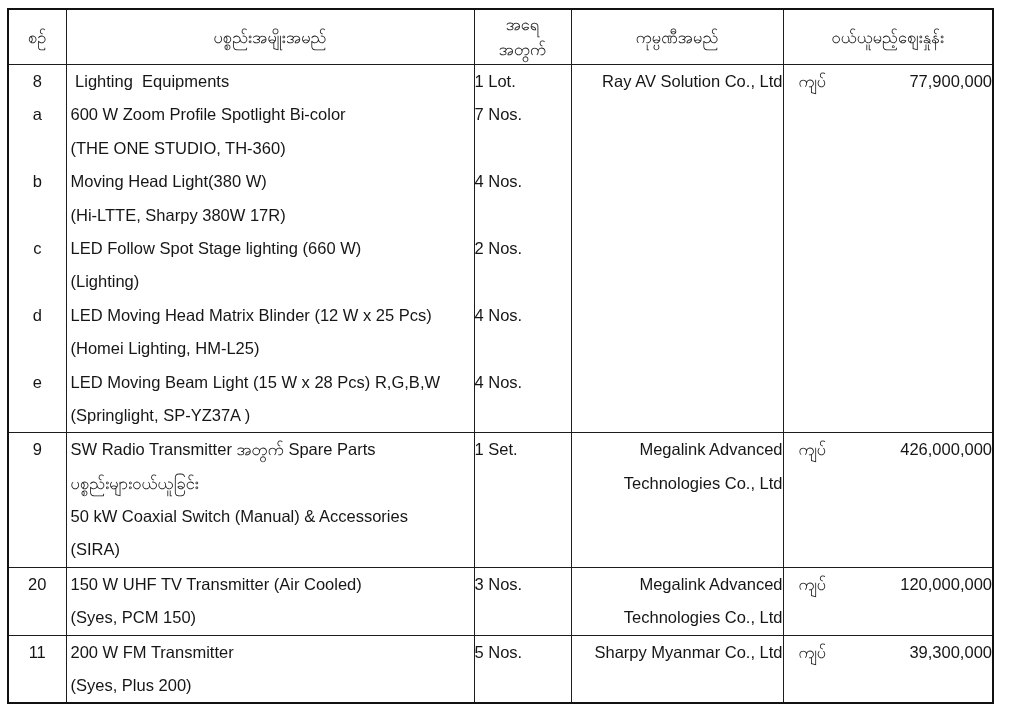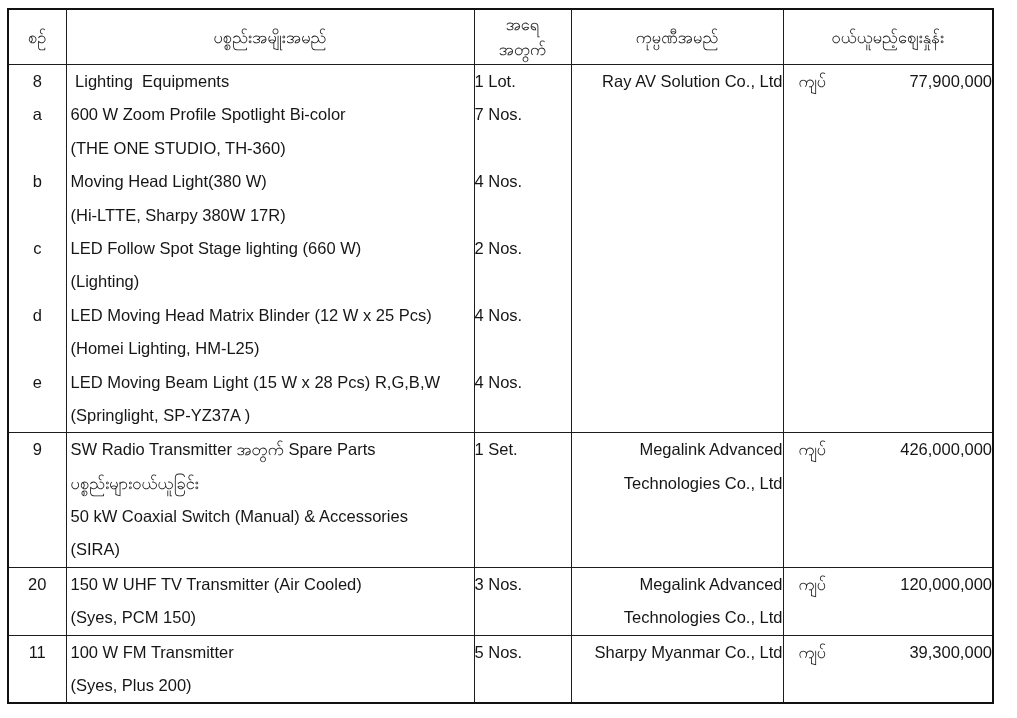--- a/index.html
+++ b/index.html
@@ -177,21 +177,21 @@
         </div>
       </td>
     </tr>
 
     <tr>
       <td class="no-cell">
         <div class="line">11</div>
         <div class="line"></div>
       </td>
       <td class="item-cell">
-        <div class="line">100 W FM Transmitter</div>
+        <div class="line">200 W FM Transmitter</div>
         <div class="line">(Syes, Plus 200)</div>
       </td>
       <td class="qty-cell">
         <div class="line">5 Nos.</div>
         <div class="line"></div>
       </td>
       <td class="company-cell">
         <div class="line">Sharpy Myanmar Co., Ltd</div>
       </td>
       <td class="price-cell">

